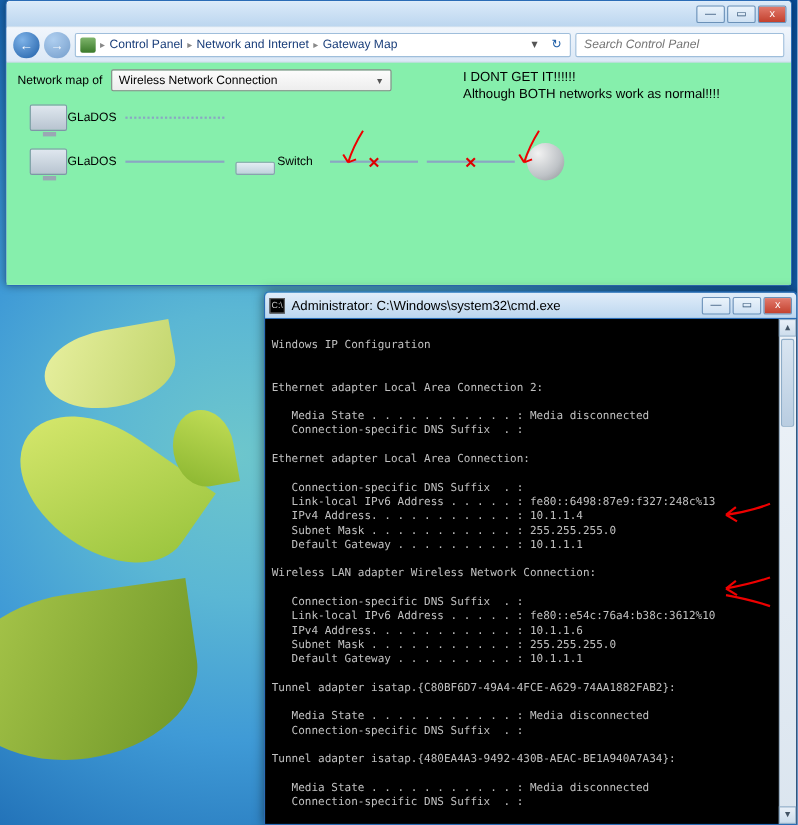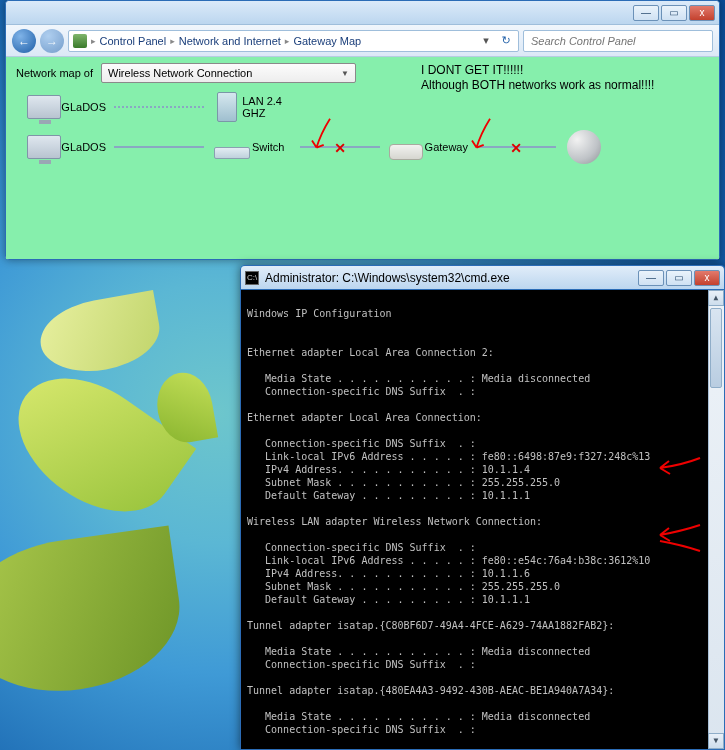--- a/index.html
+++ b/index.html
@@ -159,26 +159,20 @@
     <div class="devrow" style="margin-left:10px">
       <div class="dev">
         <div class="iconbox">
             <div class="mon"></div>
           </div>
         <span>GLaDOS</span>
       </div>
       <div class="link">
           <div class="wire dashed" style="width:90px"></div>
         </div>
-      <div class="dev">
-        <div class="iconbox">
-            <div class="ap"></div>
-          </div>
-        <span>LAN 2.4 GHZ</span>
-      </div>
     </div>
 
     <div class="devrow" style="margin-left:10px; margin-top:4px;">
       <div class="dev">
         <div class="iconbox">
             <div class="mon"></div>
           </div>
         <span>GLaDOS</span>
       </div>
       <div class="link">
@@ -188,26 +182,20 @@
         <div class="iconbox">
             <div class="switch"></div>
           </div>
         <span>Switch</span>
       </div>
       <div class="link">
           <div class="wire" style="width:80px">
             <span class="x">✕</span>
           </div>
         </div>
-      <div class="dev">
-        <div class="iconbox">
-            <div class="gateway"></div>
-          </div>
-        <span>Gateway</span>
-      </div>
       <div class="link">
           <div class="wire" style="width:80px">
             <span class="x">✕</span>
           </div>
         </div>
       <div class="dev">
         <div class="iconbox">
             <div class="globe"></div>
           </div>
       </div>

